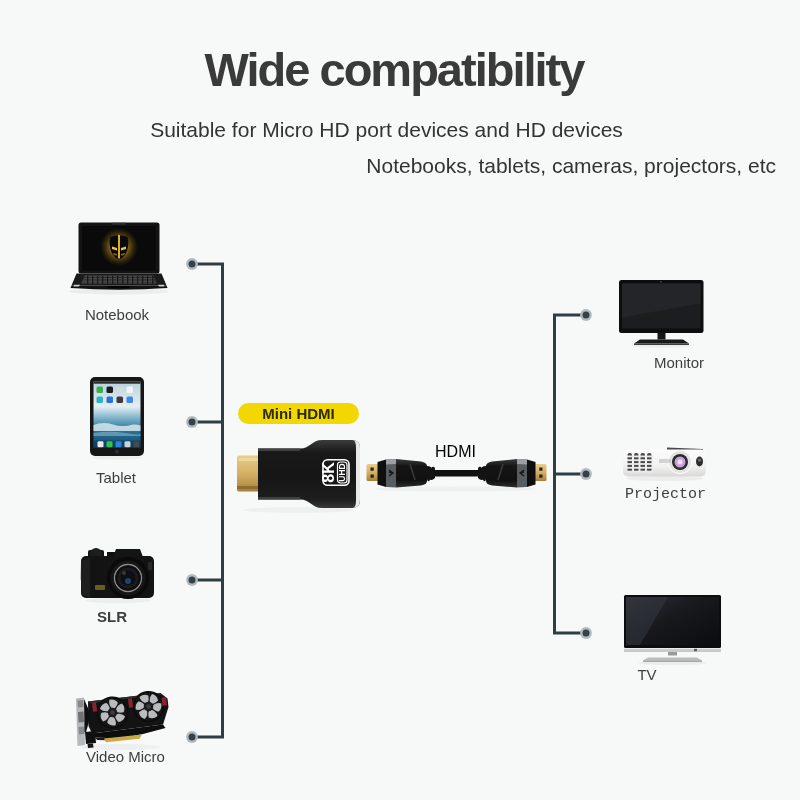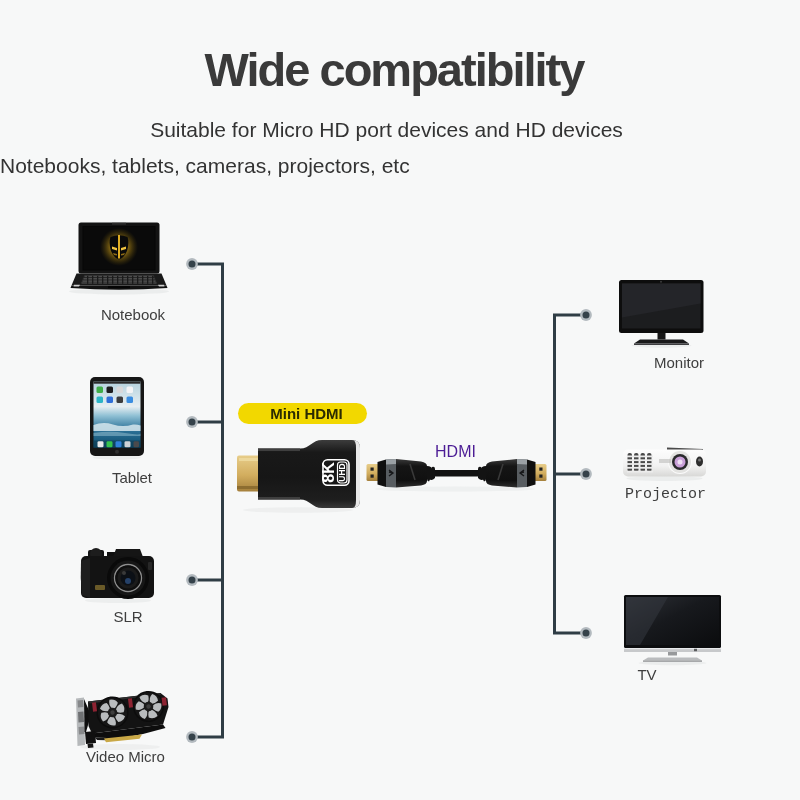--- a/index.html
+++ b/index.html
@@ -3,29 +3,29 @@
 <meta charset="utf-8">
 <style>
   html,body{margin:0;padding:0;}
   body{width:800px;height:800px;overflow:hidden;}
   .stage{position:relative;width:800px;height:800px;background:#f7f8f8;
          font-family:"Liberation Sans",sans-serif;}
   .title{position:absolute;left:0;top:42px;width:788px;text-align:center;
          font-size:47px;font-weight:bold;color:#3a3a3a;letter-spacing:-2px;}
   .sub1{position:absolute;left:0;top:117.5px;width:773px;text-align:center;
         font-size:21px;color:#333;}
-  .sub2{position:absolute;left:0;top:153.5px;width:776px;text-align:left;
+  .sub2{position:absolute;left:0;top:153.5px;width:776px;text-align:right;
         font-size:21px;color:#333;}
   .lbl{position:absolute;font-size:15px;color:#3e3e3e;white-space:nowrap;
        transform:translateX(-50%);}
   .pill{position:absolute;left:238px;top:403px;width:121px;height:21px;
         background:#f2d800;border-radius:11px;text-align:center;
-        line-height:21px;font-size:15px;font-weight:bold;color:#2b2b00;padding-left:8px;}
+        line-height:21px;font-size:15px;font-weight:bold;color:#2b2b00;}
   .hdmi{position:absolute;left:455.5px;top:443px;transform:translateX(-50%);
-        font-size:16px;color:#4c1d95;}
+        font-size:16px;color:#000000;}
   svg.art{position:absolute;left:0;top:0;}
 </style>
 </head>
 <body>
 <div class="stage">
   <div class="title">Wide compatibility</div>
   <div class="sub1">Suitable for Micro HD port devices and HD devices</div>
   <div class="sub2">Notebooks, tablets, cameras, projectors, etc</div>
 
   <svg class="art" width="800" height="800" viewBox="0 0 800 800">
@@ -361,22 +361,22 @@
         <path d="M386,459.5 L396,459 L396,487.5 L386,487 Z" fill="#585d61"></path>
         <path d="M386,459.5 L396,459 L396,464 L386,464.5 Z" fill="#9aa0a4"></path>
         <path d="M389,470 l4,3 l-4,3 m4,-3 l-4,-1" stroke="#17181a" stroke-width="1.4" fill="none"></path>
         <path d="M396,459 L421,461.5 Q427,462.5 427,466 L427,481 Q427,484.5 421,485.5 L396,487.5 Z" fill="url(#conbody)"></path>
         <path d="M410,464 L415,480" stroke="#3a3a3a" stroke-width="1.6"></path>
         <path d="M427,466 q5,0.5 5,2.5 l0,-1.5 q3,-1 3,2 l0,9 q-3,3 -5,1.5 l-1,2 q-2,-0.5 -2,-2.5 Z" fill="#131313"></path>
       </g>
     </g>
   </svg>
 
-  <div class="lbl" style="left:117px;top:306px;margin-left:16px;">Notebook</div>
-  <div class="lbl" style="left:132px;top:468.5px;text-align:center;">Tablet</div>
-  <div class="lbl" style="left:128px;top:608px;">SLR</div>
+  <div class="lbl" style="left:117px;top:306px;">Notebook</div>
+  <div class="lbl" style="left:116px;top:468.5px;text-align:center;">Tablet</div>
+  <div class="lbl" style="left:112px;top:608px;font-weight:bold;">SLR</div>
   <div class="lbl" style="left:125.5px;top:748px;">Video Micro</div>
   <div class="lbl" style="left:679px;top:353.5px;">Monitor</div>
   <div class="lbl" style="left:665.5px;top:485.5px;font-family:Liberation Mono, monospace;">Projector</div>
   <div class="lbl" style="left:647px;top:665.5px;">TV</div>
   <div class="pill">Mini HDMI</div>
   <div class="hdmi">HDMI</div>
 </div>
 
 </body></html>

